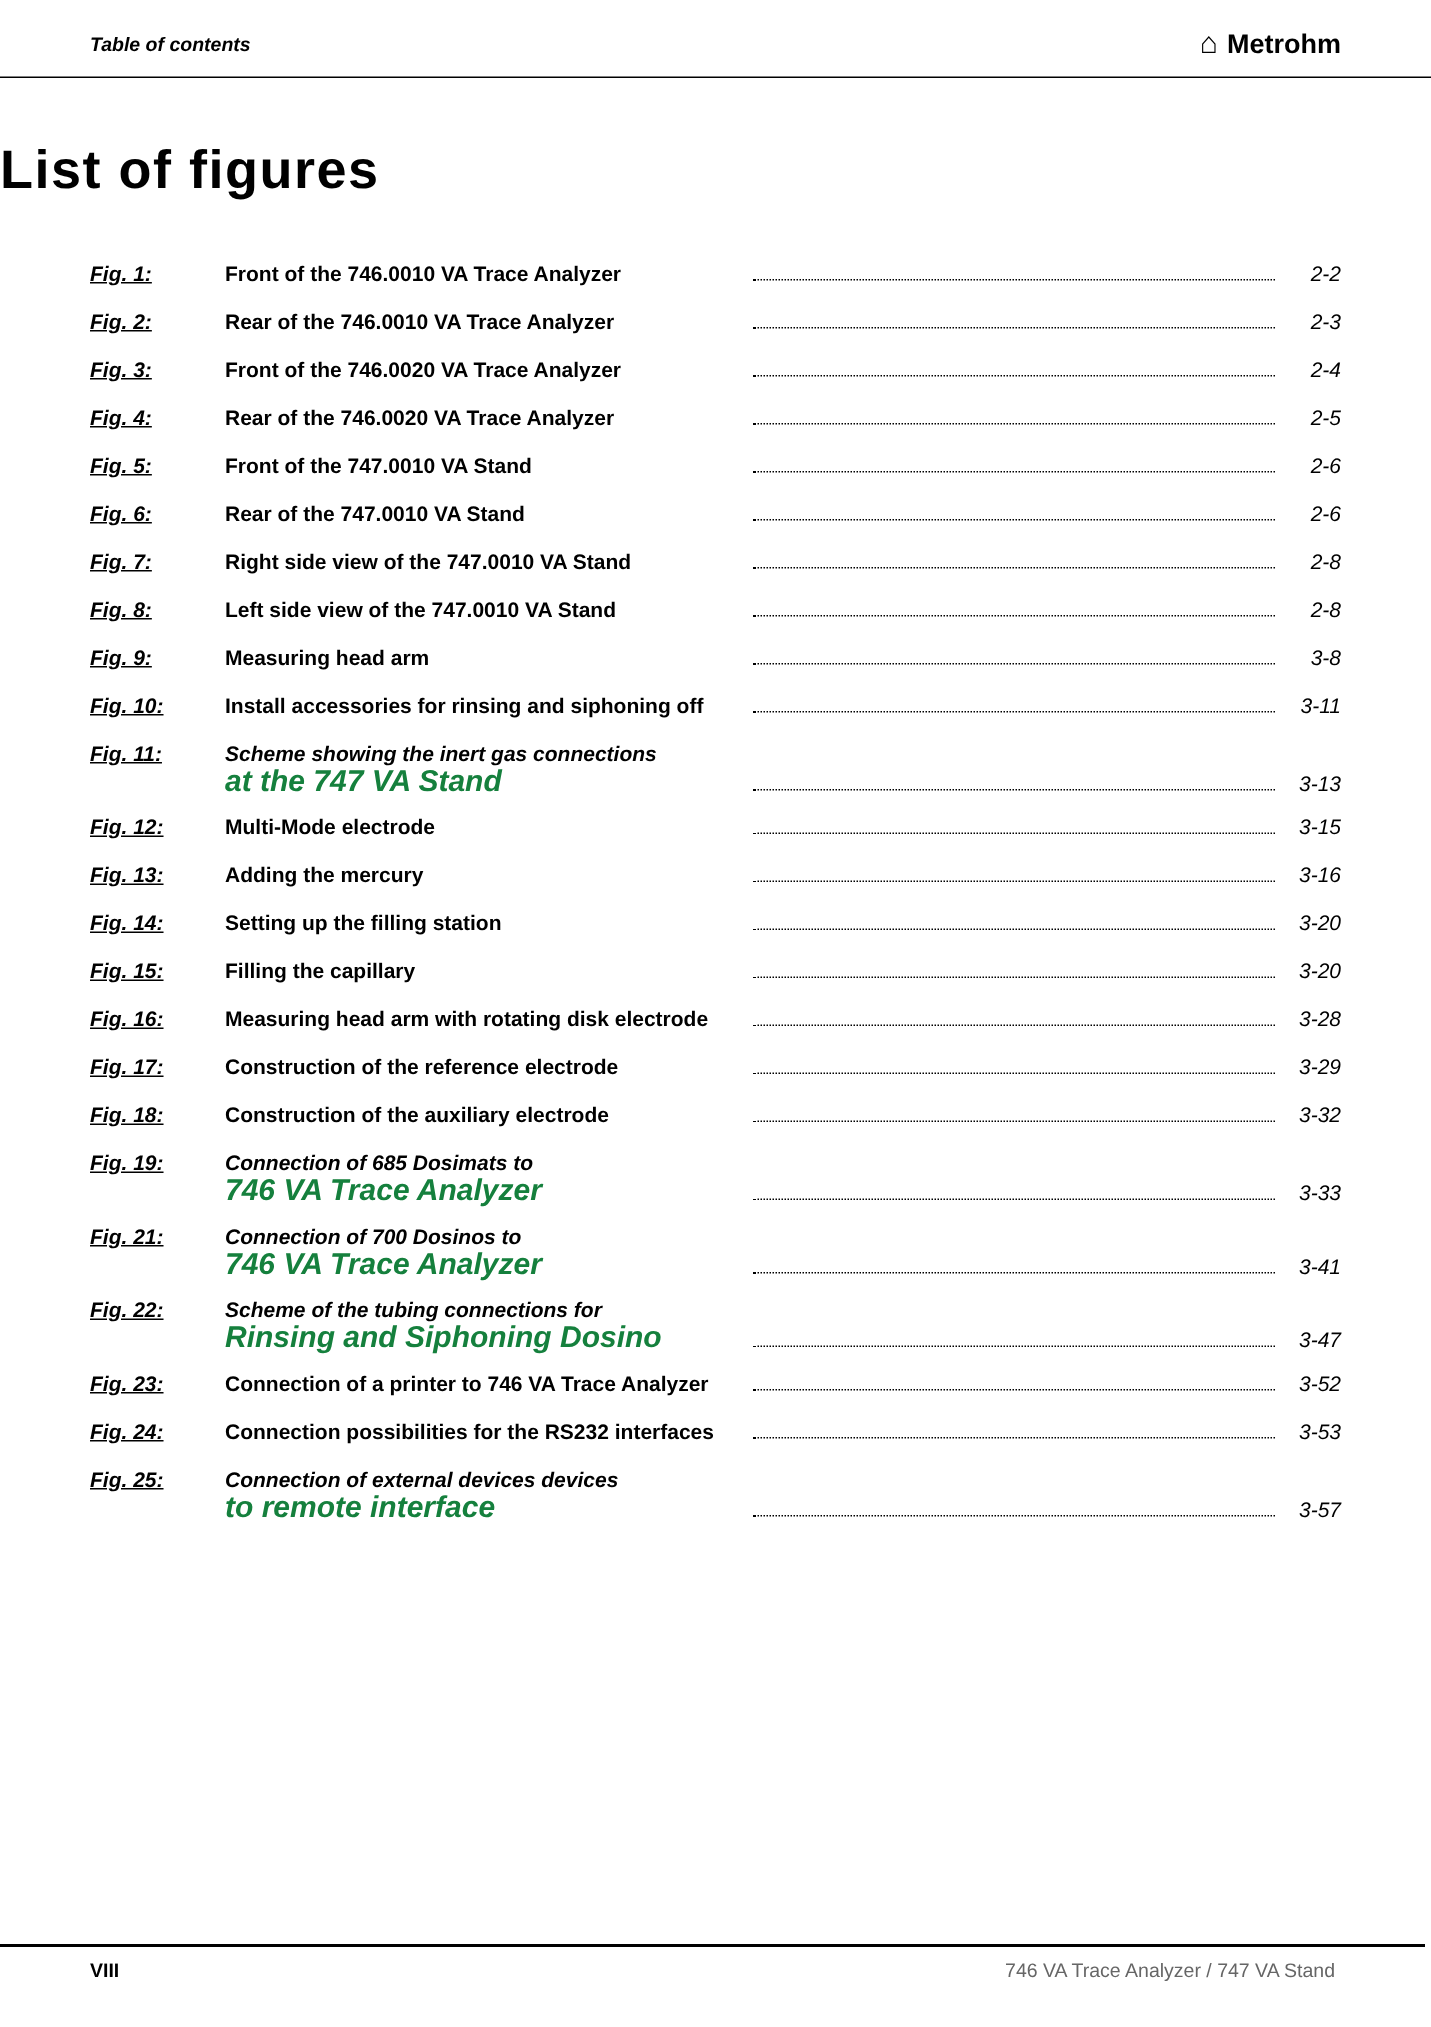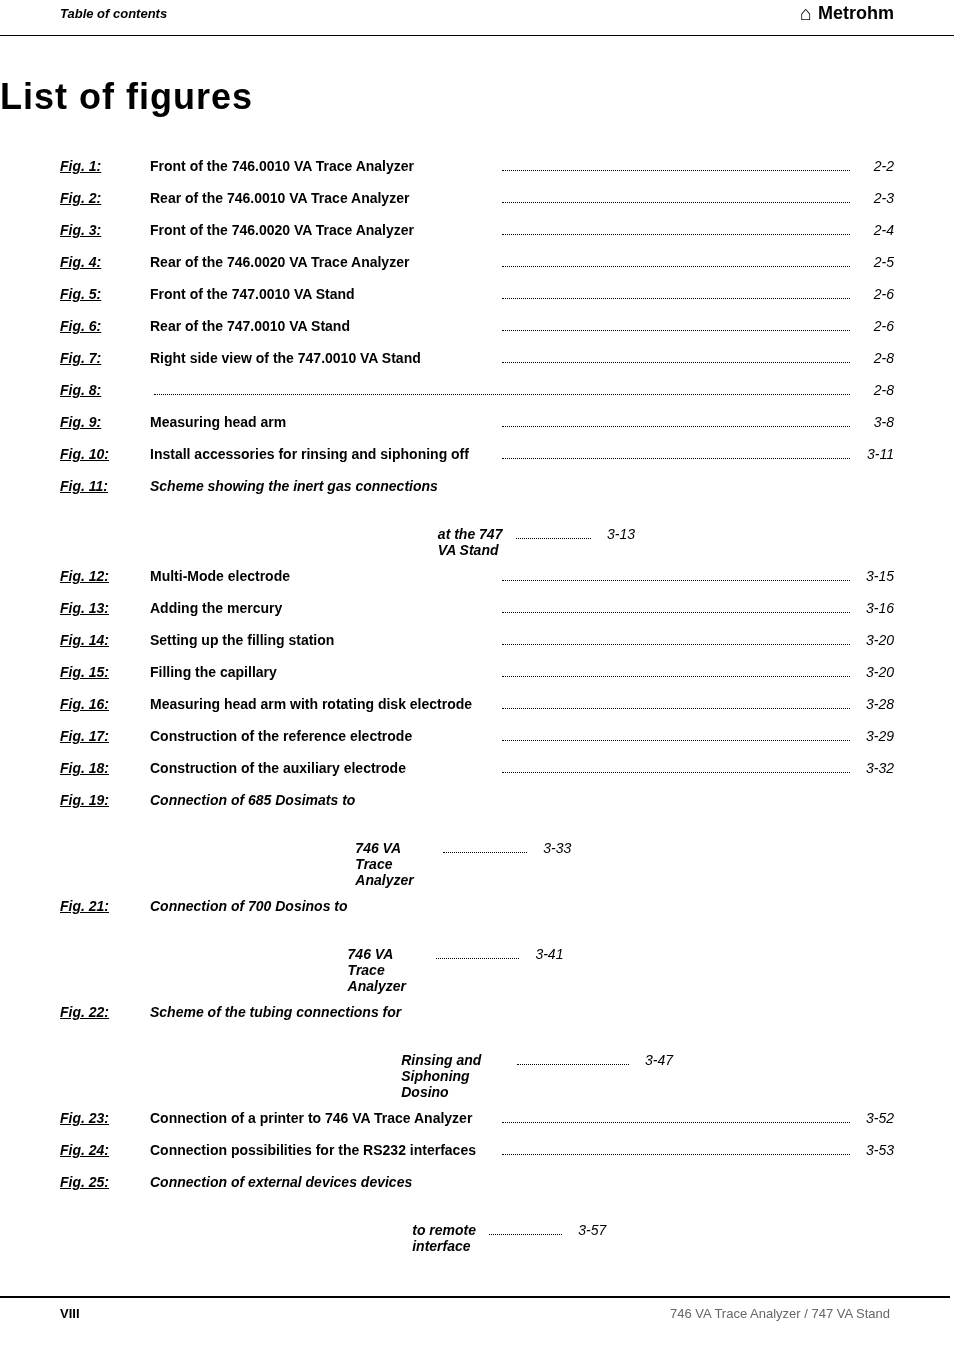--- a/index.html
+++ b/index.html
@@ -23,21 +23,21 @@
       background: #ffffff;
       padding: 0;
       position: relative;
     }
 
     
     .header {
       display: flex;
       justify-content: space-between;
       align-items: center;
-      padding: 2px 60px 10px 60px;
+      padding: 18px 60px 10px 60px;
       border-bottom: 1px solid #000;
       margin-bottom: 10px;
     }
 
     .header-toc {
       font-size: 13px;
       font-style: italic;
       font-weight: bold;
       color: #000;
     }
@@ -123,42 +123,43 @@
       font-weight: normal;
       font-size: 14px;
       color: #000;
       white-space: nowrap;
       min-width: 40px;
       text-align: right;
     }
 
     .fig-desc-multiline {
       display: flex;
+      flex-direction: column;
       flex: 1;
+      justify-content: flex-end;
     }
 
     .fig-desc-multiline .line1 {
       font-style: italic;
       font-weight: bold;
       font-size: 14px;
       color: #000;
     }
 
     .fig-desc-multiline .line2-wrap {
       display: flex;
       align-items: baseline;
     }
 
     .fig-desc-multiline .line2 {
       font-style: italic;
       font-weight: bold;
-      font-size: 14px;
-      color: #000000;
+      font-size: 20px;
+      color: #15803d;
       flex: 1;
-      margin-top: 48px;
     }
 
     
     .footer {
       position: absolute;
       bottom: 30px;
       left: 0;
       right: 4px;
       padding: 0 60px;
       display: flex;
@@ -248,20 +249,21 @@
         <span class="fig-label">Fig. 7:</span>
         <div class="fig-desc-wrap">
           <span class="fig-desc">Right side view of the 747.0010 VA Stand</span>
           <span class="fig-dots"></span>
           <span class="fig-page">2-8</span>
         </div>
       </div>
         <div class="figure-row">
         <span class="fig-label">Fig. 8:</span>
         <div class="fig-desc-wrap">
+          <span class="fig-desc">Left side view of the 747.0010 VA Stand</span>
           <span class="fig-dots"></span>
           <span class="fig-page">2-8</span>
         </div>
       </div>
         <div class="figure-row">
         <span class="fig-label">Fig. 9:</span>
         <div class="fig-desc-wrap">
           <span class="fig-desc">Measuring head arm</span>
           <span class="fig-dots"></span>
           <span class="fig-page">3-8</span>

